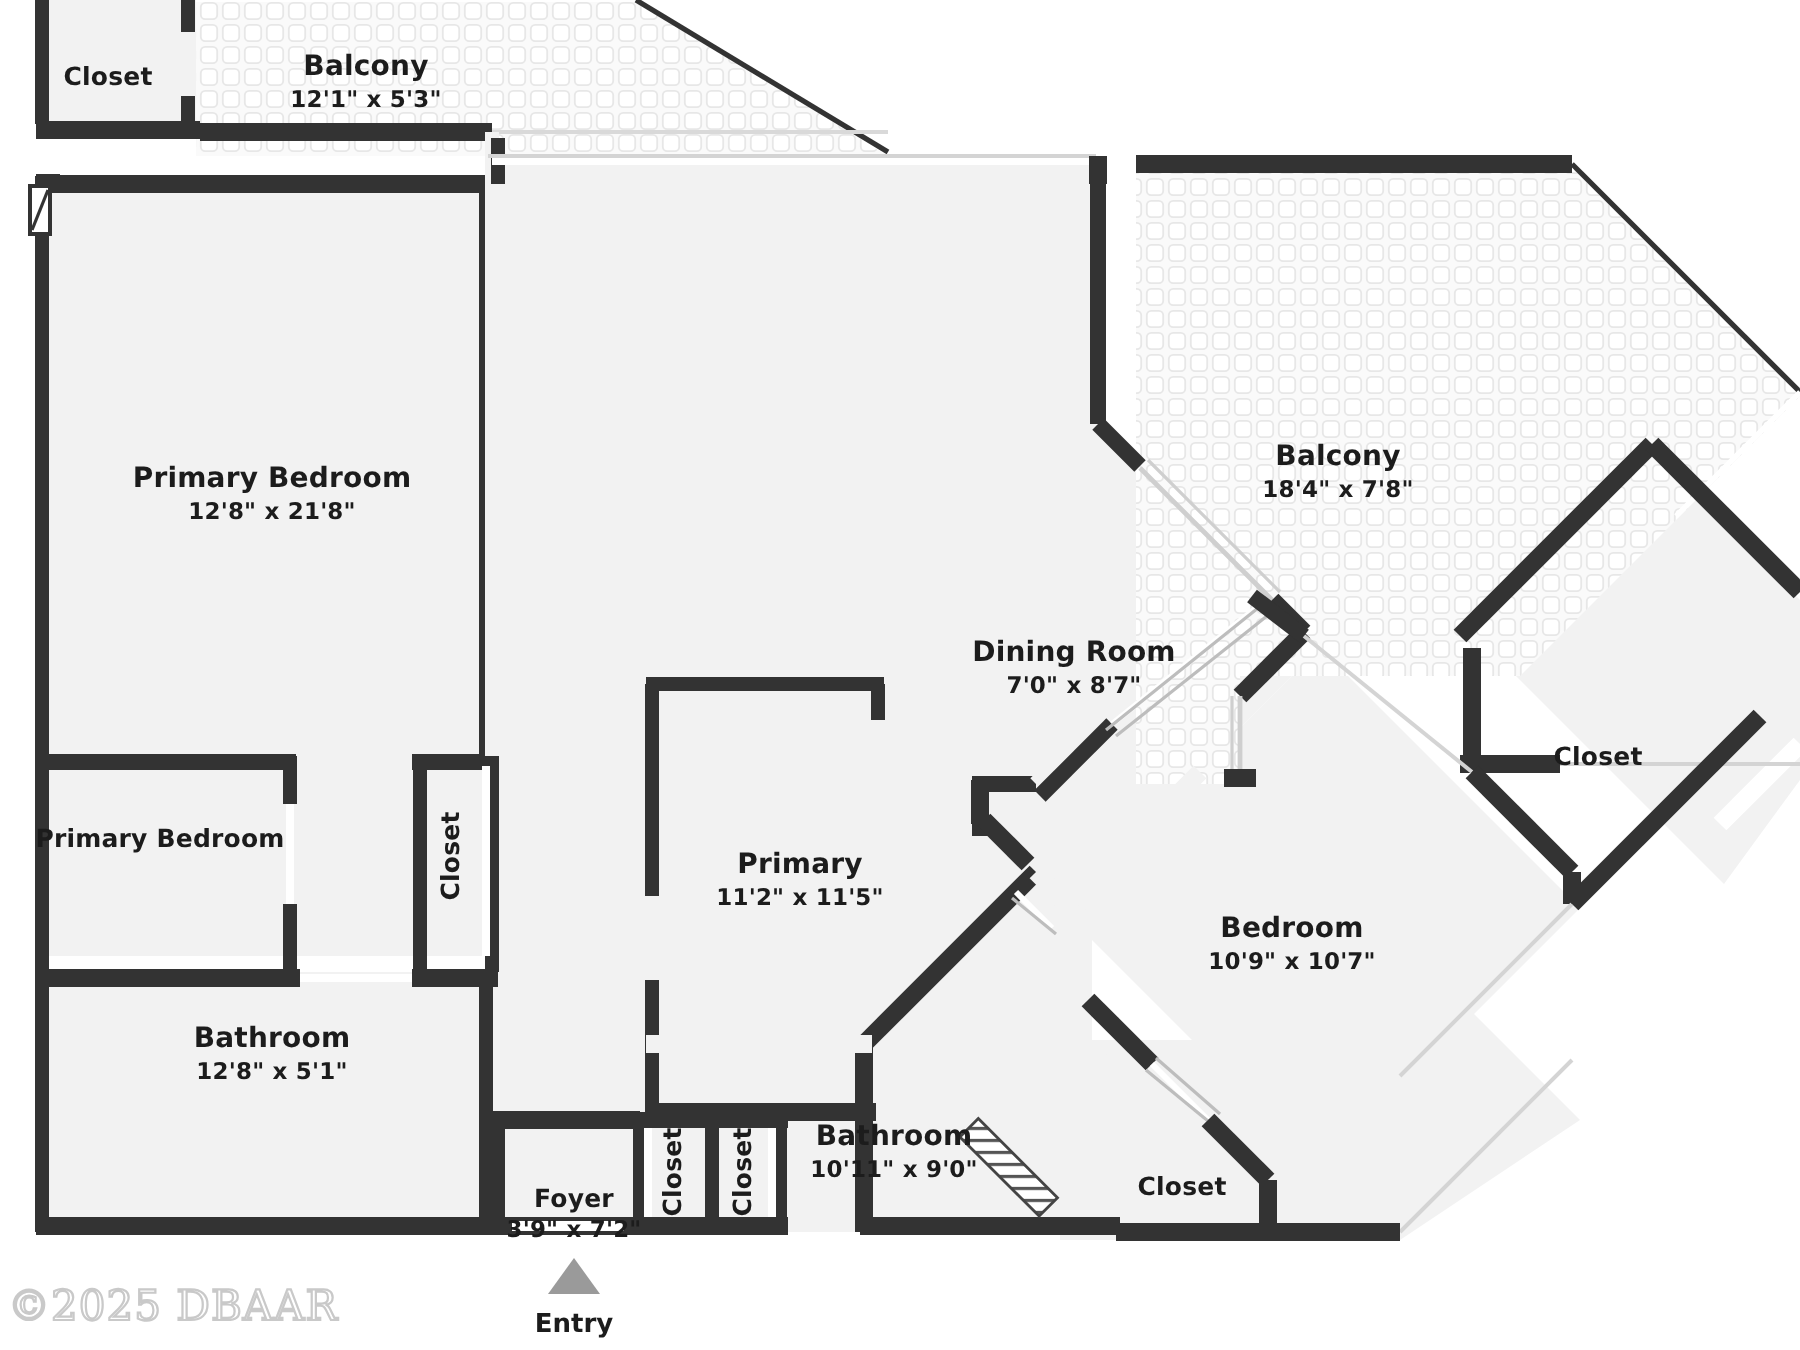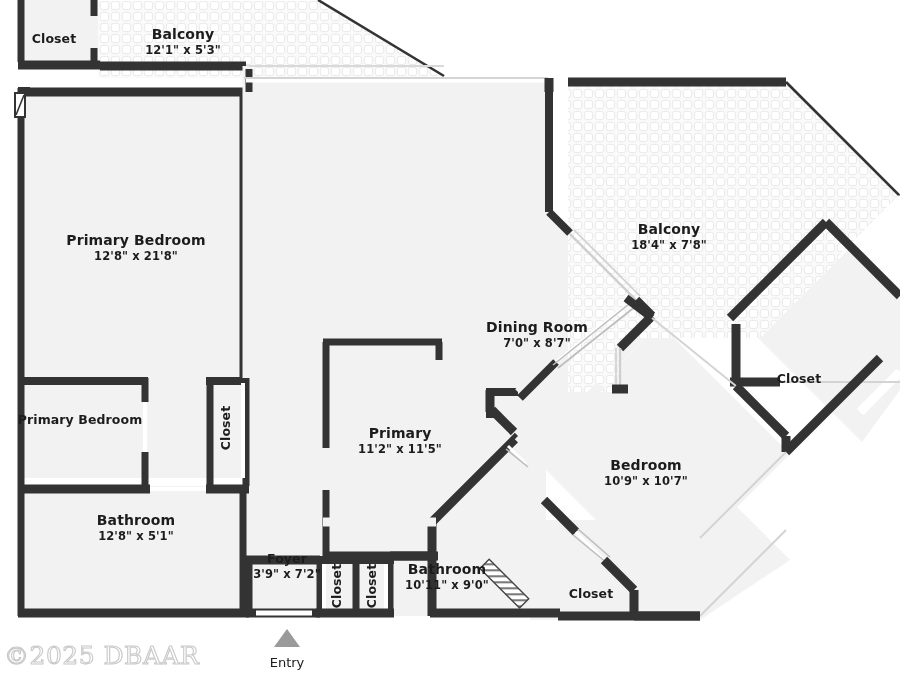--- a/index.html
+++ b/index.html
@@ -51,29 +51,29 @@
   .room-label.vertical {
     transform: translate(-50%, -50%) rotate(-90deg);
   }
   .small-name {
     font-size: 12.5px;
   }
   .entry-label {
     position: absolute;
     transform: translate(-50%, 0);
     font-size: 13px;
-    font-weight: normal;
+    font-weight: bold;
     color: #1c1c1c;
     white-space: nowrap;
   }
   .watermark {
     position: absolute;
     left: 4px;
     top: 641px;
-    font-size: 25px;
+    font-size: 21px;
     font-family: "DejaVu Serif", serif;
     color: transparent;
     -webkit-text-stroke: 1.1px #c9c9c9;
     letter-spacing: 0.5px;
     white-space: nowrap;
     pointer-events: none;
   }
 </style>
 </head>
 <body>
@@ -313,21 +313,21 @@
   <div class="room-label" style="left:646px; top:456px;margin-top:16px;">
     <div class="room-name">Bedroom</div>
     <div class="room-dims">10'9" x 10'7"</div>
   </div>
 
   <div class="room-label" style="left:136px; top:527px;">
     <div class="room-name">Bathroom</div>
     <div class="room-dims">12'8" x 5'1"</div>
   </div>
 
-  <div class="room-label" style="left:287px; top:567px;text-align:center;">
+  <div class="room-label" style="left:287px; top:607px;text-align:center;">
     <div class="room-name small-name">Foyer</div>
     <div class="room-dims">3'9" x 7'2"</div>
   </div>
 
   <div class="room-label vertical" style="left:337px; top:586px;">
     <div class="room-name small-name">Closet</div>
   </div>
 
   <div class="room-label vertical" style="left:372px; top:586px;">
     <div class="room-name small-name">Closet</div>

